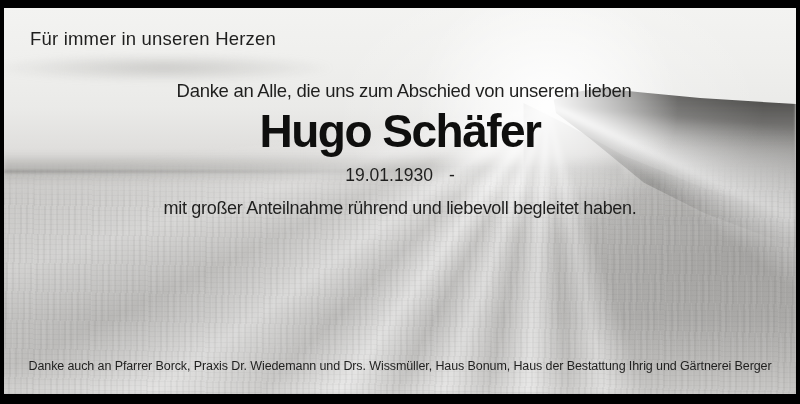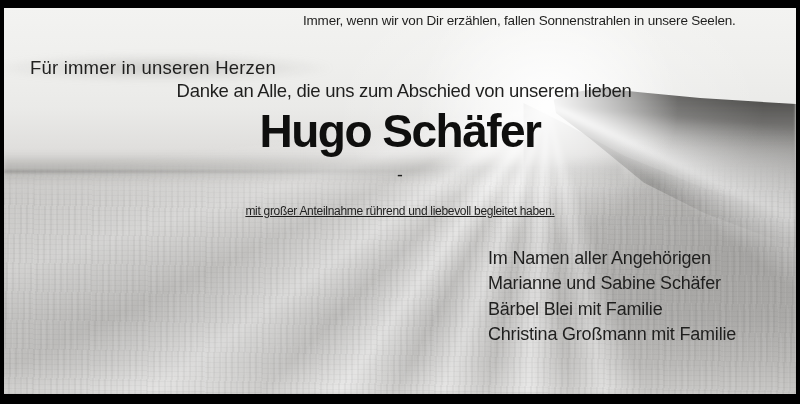--- a/index.html
+++ b/index.html
@@ -72,27 +72,27 @@
   .texture{
     top:40%;height:60%;
     background:
       repeating-linear-gradient(92deg, rgba(0,0,0,0.035) 0 2px, rgba(0,0,0,0) 2px 6px),
       repeating-linear-gradient(88deg, rgba(255,255,255,0.05) 0 3px, rgba(255,255,255,0) 3px 8px),
       repeating-linear-gradient(1deg, rgba(0,0,0,0.025) 0 1px, rgba(0,0,0,0) 1px 5px);
     -webkit-mask-image:linear-gradient(to bottom, transparent, #000 18%);
     mask-image:linear-gradient(to bottom, transparent, #000 18%);
   }
   .txt{position:absolute;color:#1f1f1e;white-space:nowrap;z-index:5;}
-  .header-left{left:26px;top:20px;font-size:18.5px;letter-spacing:0.2px;margin-top:29px;}
+  .header-left{left:26px;top:20px;font-size:18.5px;letter-spacing:0.2px;}
   .poem{left:299px;top:4px;font-size:13.5px;line-height:18.5px;letter-spacing:-0.2px;}
   .centered{left:0;right:0;text-align:center;}
   .intro{top:72px;font-size:18.5px;letter-spacing:-0.3px;margin-left:8px;}
   .name{top:100px;font-size:46px;font-weight:bold;letter-spacing:-1.5px;color:#0f0f0e;line-height:1;}
   .dates{top:157px;font-size:17.5px;display:flex;justify-content:center;gap:16px;}
-  .closing{top:196px;font-size:12px;letter-spacing:-0.3px;text-decoration:underline;}
+  .closing{top:190px;font-size:18px;letter-spacing:-0.3px;}
   .family{left:484px;top:238px;font-size:18px;line-height:25.3px;letter-spacing:-0.2px;}
   .footer-thanks{top:351px;font-size:12.5px;letter-spacing:-0.1px;}
 </style>
 </head>
 <body>
 
 <div class="frame">
   <div class="photo">
     <div class="layer cloud-band"></div>
     <div class="layer distant-hills"></div>
@@ -100,34 +100,29 @@
     <div class="layer hill-haze"></div>
     <div class="layer hill-dark"></div>
     <div class="layer rays"></div>
     <div class="layer glow"></div>
     <div class="layer right-shade"></div>
     <div class="layer texture"></div>
 
     <div class="txt header-left">Für immer in unseren Herzen</div>
 
     <div class="txt poem">
-      <div>Immer, wenn wir von Dir erzählen, fallen Sonnenstrahlen in unsere Seelen.</div>
     </div>
 
     <div class="txt centered intro">Danke an Alle, die uns zum Abschied von unserem lieben</div>
 
     <div class="txt centered name">Hugo Schäfer</div>
 
     <div class="txt centered dates">
+      <span>19.01.1930</span>
       <span>-</span>
     </div>
 
     <div class="txt centered closing">mit großer Anteilnahme rührend und liebevoll begleitet haben.</div>
 
-    <div class="txt family">
-      <div>Im Namen aller Angehörigen</div>
-      <div>Marianne und Sabine Schäfer</div>
-      <div>Bärbel Blei mit Familie</div>
-      <div>Christina Großmann mit Familie</div>
-    </div>
 
+    <div class="txt centered footer-thanks">Danke auch an Pfarrer Borck, Praxis Dr. Wiedemann und Drs. Wissmüller, Haus Bonum, Haus der Bestattung Ihrig und Gärtnerei Berger</div>
   </div>
 </div>
 
 </body></html>

